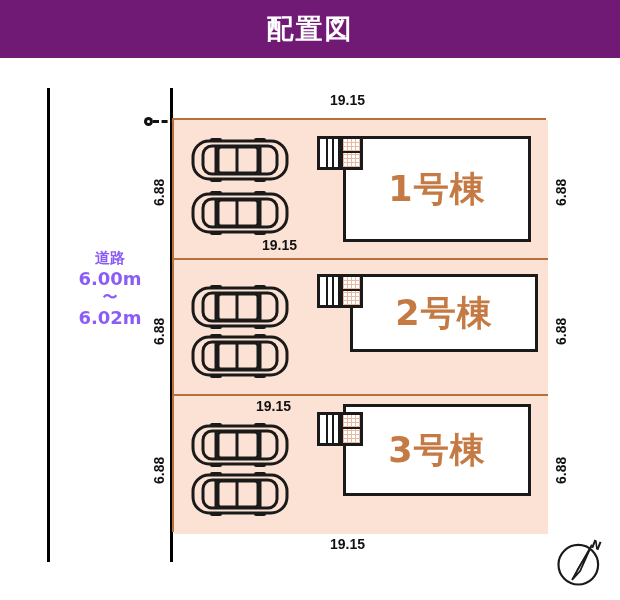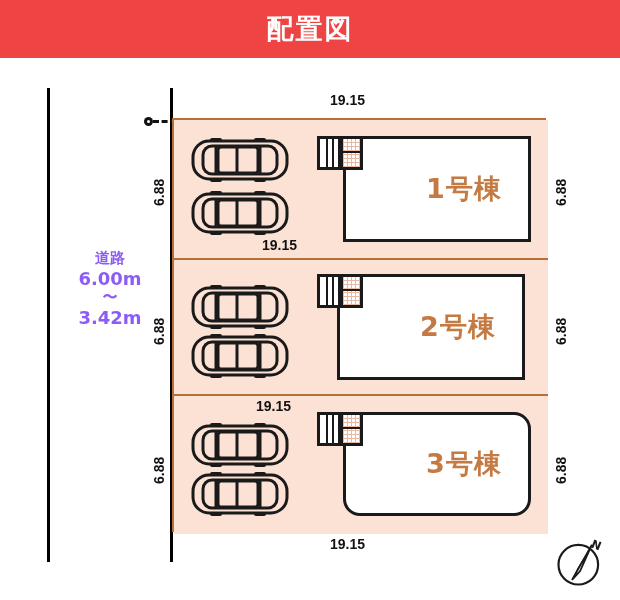--- a/index.html
+++ b/index.html
@@ -8,21 +8,21 @@
     background:#ffffff;
     font-family:"Liberation Sans","DejaVu Sans",sans-serif;
     overflow:hidden;
     position:relative;
   }
   #root{position:relative;width:620px;height:600px;}
 
   
   .header{
     position:absolute;left:0;top:0;width:620px;height:70px;
-    background:#ef4444;
+    background:#701a75;
   }
   .header-title{
     position:absolute;left:0;top:0;width:620px;height:58px;
     display:flex;align-items:center;justify-content:center;
     color:#ffffff;font-size:27px;font-weight:bold;letter-spacing:2px;
     font-family:"DejaVu Sans","Liberation Sans",sans-serif;
   }
 
   
   .canvas{position:absolute;left:0;top:58px;width:620px;height:542px;background:#fff;}
@@ -50,23 +50,22 @@
   
   .building{
     position:absolute;
     background:#ffffff;
     border:3px solid #1a1a1a;
     box-sizing:border-box;
   }
   .building-label{
     position:absolute;left:0;top:0;width:100%;height:100%;
     display:flex;align-items:center;justify-content:center;
-    color:#c47a42;font-size:27px;font-weight:bold;letter-spacing:1px;
+    color:#c47a42;font-size:35px;font-weight:bold;letter-spacing:1px;
     font-family:"DejaVu Sans","Liberation Sans",sans-serif;
-    margin-left:27px;
   }
 
   
   .entrance{
     position:absolute;width:46px;height:34px;
     box-sizing:border-box;
   }
   .ent-stairs{
     position:absolute;left:0;top:0;width:25px;height:34px;
     box-sizing:border-box;border:3px solid #1a1a1a;background:#fff;
@@ -143,21 +142,21 @@
 
   <div class="canvas">
 
     <div class="road-line" style="left:47px;top:30px;height:474px;"></div>
     <div class="road-line" style="left:170px;top:30px;height:474px;"></div>
 
     <div class="road-text" style="left:60px;top:192px;width:100px;">
       <div class="rt-title">道路</div>
       <div class="rt-val">6.00m</div>
       <div class="rt-tilde">〜</div>
-      <div class="rt-val">3.42m</div>
+      <div class="rt-val">6.02m</div>
     </div>
 
     <div class="marker-dot" style="left:144px;top:59px;"></div>
     <div class="leader" style="left:153px;top:62px;width:92px;"></div>
 
     <div class="site">
 
       <div class="lot l1">
 
         <div class="car" style="left:16px;top:17px;">
@@ -246,21 +245,21 @@
               <line x1="47" y1="10" x2="47" y2="36"></line>
             </g>
             <g fill="#1a1a1a">
               <rect x="20" y="1" width="12" height="4" rx="2"></rect>
               <rect x="64" y="1" width="12" height="4" rx="2"></rect>
               <rect x="20" y="41" width="12" height="4" rx="2"></rect>
               <rect x="64" y="41" width="12" height="4" rx="2"></rect>
             </g>
           </svg>
         </div>
-        <div class="building" style="left:163px;top:14px;width:188px;height:106px;">
+        <div class="building" style="left:176px;top:14px;width:188px;height:78px;">
           <div class="building-label">2号棟</div>
         </div>
         <div class="entrance" style="left:143px;top:14px;">
           <div class="ent-stairs">
             <i style="left:6px;"></i>
               <i style="left:12px;"></i>
               <i style="left:18px;"></i>
           </div>
           <div class="ent-cells">
             <div class="cell top"></div>
@@ -299,21 +298,21 @@
               <line x1="47" y1="10" x2="47" y2="36"></line>
             </g>
             <g fill="#1a1a1a">
               <rect x="20" y="1" width="12" height="4" rx="2"></rect>
               <rect x="64" y="1" width="12" height="4" rx="2"></rect>
               <rect x="20" y="41" width="12" height="4" rx="2"></rect>
               <rect x="64" y="41" width="12" height="4" rx="2"></rect>
             </g>
           </svg>
         </div>
-        <div class="building" style="left:169px;top:16px;width:188px;height:104px;border-radius:17px;">
+        <div class="building" style="left:169px;top:8px;width:188px;height:92px;">
           <div class="building-label">3号棟</div>
         </div>
         <div class="entrance" style="left:143px;top:16px;">
           <div class="ent-stairs">
             <i style="left:6px;"></i>
               <i style="left:12px;"></i>
               <i style="left:18px;"></i>
           </div>
           <div class="ent-cells">
             <div class="cell top"></div>

